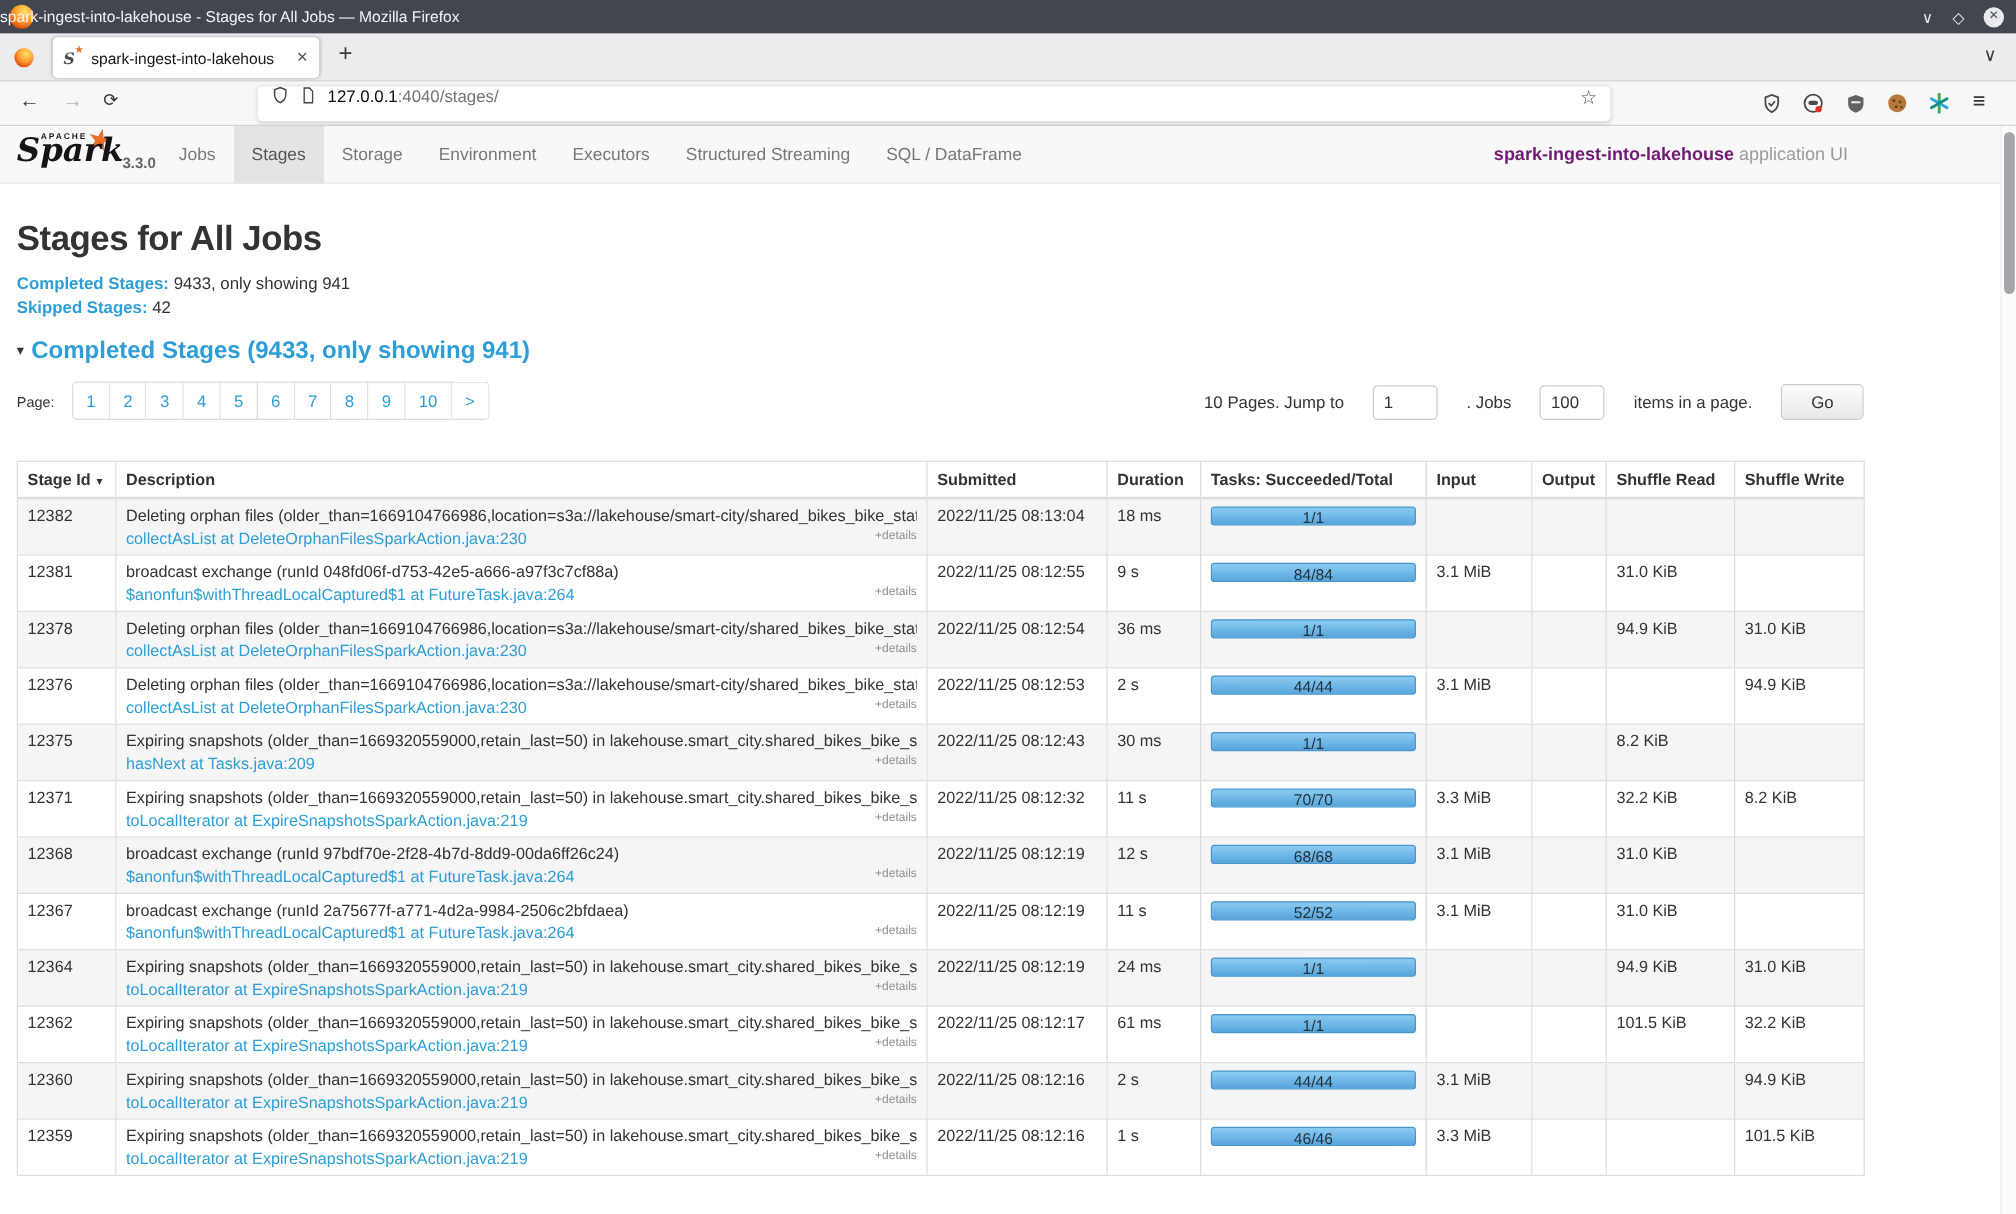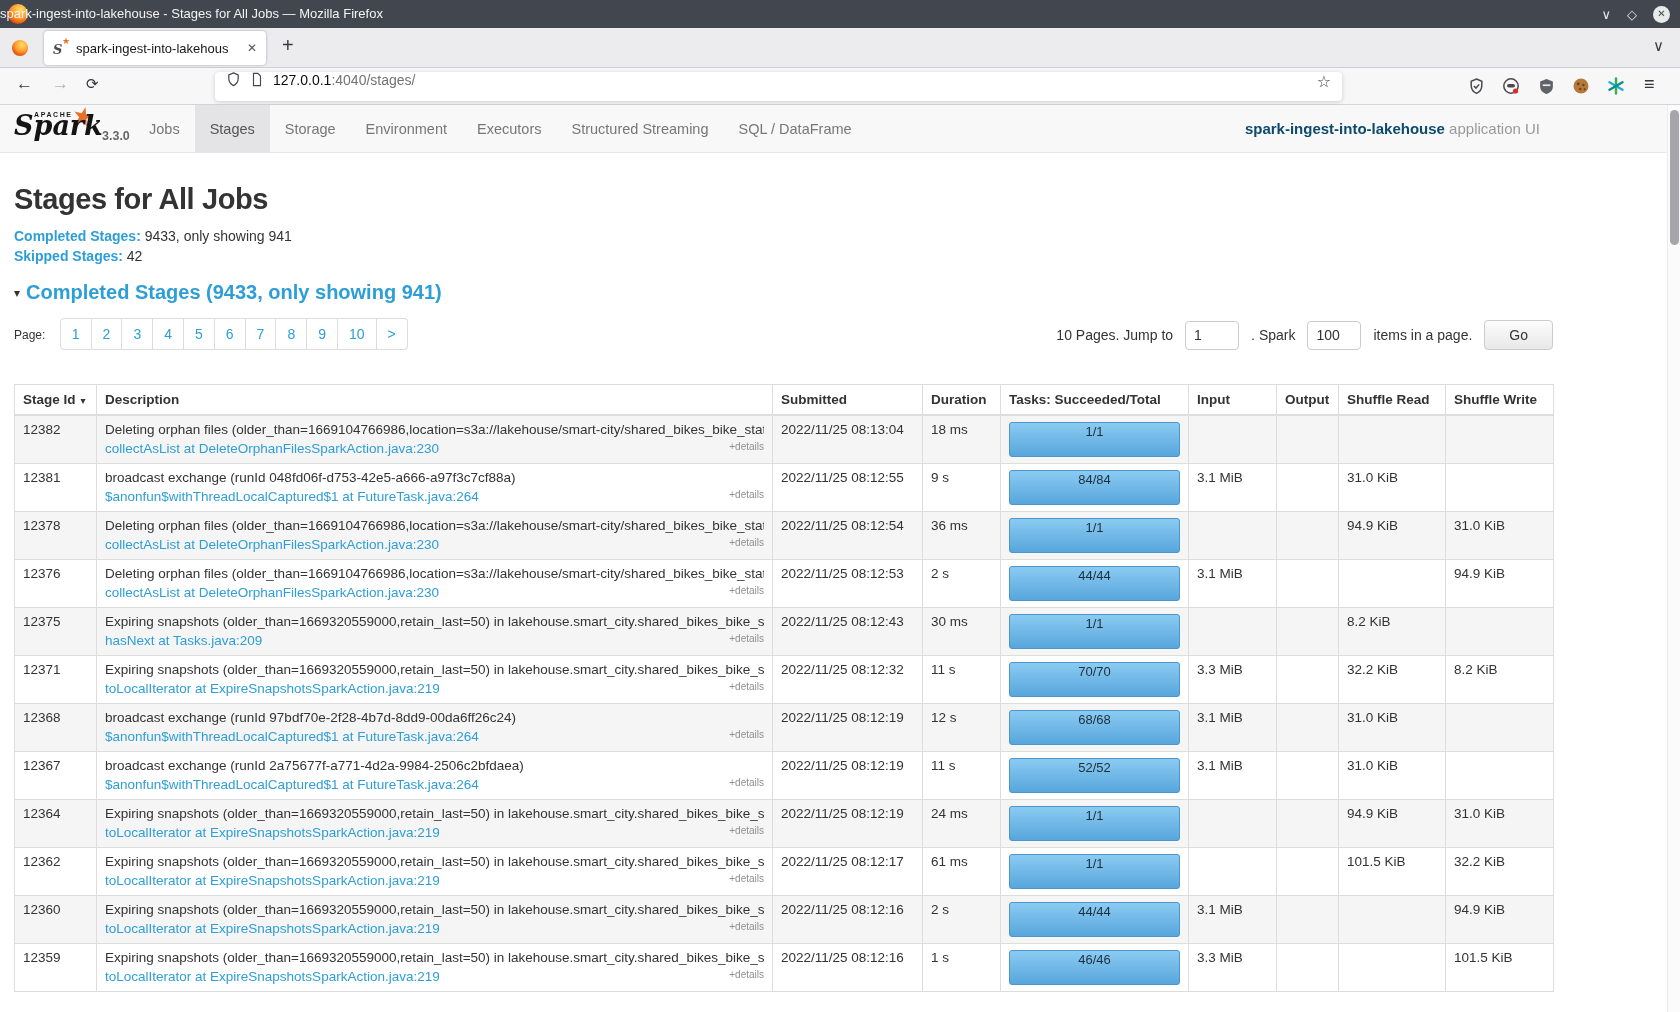--- a/index.html
+++ b/index.html
@@ -48,52 +48,52 @@
   .brand { position:absolute; left:12px; top:1px; width:122px; height:46px; text-decoration:none; }
   .brand-apache { position:absolute; left:22px; top:5px; font-size:7px; letter-spacing:1.6px; color:#1a1a1a; font-weight:bold; }
   .brand-name { position:absolute; left:2px; top:4px; font-family:"DejaVu Serif",serif; font-style:italic; font-weight:bold;
     font-size:27px; color:#141414; }
   .brand-star { position:absolute; left:60px; top:-4px; font-size:25px; color:#e8702a; transform:rotate(14deg); }
   .brand-version { position:absolute; left:90px; top:23px; font-size:12.5px; color:#666; font-weight:bold; }
   #spark-nav { position:absolute; left:134px; top:0; height:48px; display:flex; list-style:none; margin:0; padding:0; }
   .nav-item { line-height:48px; padding:0 15px; font-size:14.5px; color:#777; white-space:nowrap; cursor:pointer; }
   .nav-item.active { background:#e4e4e6; color:#555; }
   .app-id { position:absolute; right:127px; top:0; line-height:48px; font-size:15px; color:#9a9a9a; }
-  .app-id .app-name { color:#0c4a6e; font-weight:bold; }
+  .app-id .app-name { color:#701a75; font-weight:bold; }
   
   .content { position:absolute; top:153px; left:14px; width:1539px; }
   .page-title { margin:30px 0 10px 0; font-size:29px; color:#333; font-weight:bold; letter-spacing:-0.4px; }
   .srow { font-size:14px; color:#333; line-height:20px; }
   .srow a { color:#2e9ed6; font-weight:bold; text-decoration:none; }
   .section-h { margin:15px 0 0 0; font-size:20px; font-weight:bold; color:#2e9ed6; cursor:pointer; }
   .section-h .arr { color:#333; font-size:12px; margin-right:6px; vertical-align:2px; }
   .pagerow { position:relative; height:36px; margin-top:14px; }
   .page-label { display:inline-block; font-size:12px; color:#333; line-height:34px; vertical-align:top; margin-right:10px; }
   ul.pagination { display:inline-flex; list-style:none; margin:0; padding:0; vertical-align:top; }
   .page-item { border:1px solid #ddd; border-left:none; background:#fff; cursor:pointer; }
   .page-item:first-child { border-left:1px solid #ddd; border-radius:4px 0 0 4px; }
   .page-item:last-child { border-radius:0 4px 4px 0; }
   .page-link { display:block; padding:7px 11px; font-size:14px; color:#2e9ed6; text-decoration:none; }
-  .jump { position:absolute; right:0; top:0; height:34px; display:flex; align-items:center; gap:12px; font-size:14px; color:#333; }
+  .jump { position:absolute; right:0; top:0; height:34px; display:flex; align-items:center; gap:24px; font-size:14px; color:#333; }
   .jump input { width:54px; height:29px; border:1px solid #ccc; border-radius:4px; padding:0 8px; font-size:14px;
     color:#333; font-family:inherit; background:#fff; }
   .go-btn { height:30px; padding:0 24px; border:1px solid #ccc; border-radius:4px;
     background:linear-gradient(#fcfcfc,#e8e8e8); font-size:14px; color:#333; font-family:inherit; cursor:pointer; }
   
   table.stages { margin-top:30px; width:1539px; border-collapse:collapse; table-layout:fixed; color:#333; }
   .stages th { border:1px solid #ddd; border-bottom:2px solid #ddd; padding:7px 8px; text-align:left;
     font-size:13.5px; font-weight:bold; background:#fff; white-space:nowrap; overflow:hidden; }
   .stages td { border:1px solid #ddd; padding:6px 8px; vertical-align:top; font-size:13.5px; white-space:nowrap; overflow:hidden; }
   .stages tbody tr:nth-child(odd) { background:#f5f5f5; }
   .sort-arrow { font-size:10px; color:#333; margin-left:5px; }
   .l1 { white-space:nowrap; overflow:hidden; }
   .l2 { margin-top:4px; white-space:nowrap; overflow:hidden; }
   .l2 a { color:#2e9ed6; text-decoration:none; }
   .details { float:right; color:#8f8f8f; font-size:10px; cursor:pointer; }
-  .pbar { height:35px; border:1px solid #4b97cc; border-radius:3px;
+  .pbar { height:16px; border:1px solid #4b97cc; border-radius:3px;
     background:linear-gradient(#8bcbf2,#57a6dc); text-align:center; line-height:17px; font-size:13px; color:#1f2f3a; }
   
   .scrollbar { position:absolute; right:0; top:105px; width:13px; height:907px; background:#fbfbfc; border-left:1px solid #ebebee; }
   .scroll-thumb { position:absolute; left:2px; top:5px; width:9px; height:135px; border-radius:5px; background:#a6a6aa; }
 </style>
 </head>
 <body>
 
 <div class="titlebar">
   <div class="fx-logo"></div>
@@ -248,21 +248,21 @@
         <li class="page-item">
           <a class="page-link">10</a>
         </li>
         <li class="page-item">
           <a class="page-link">&gt;</a>
         </li>
       </ul>
     <div class="jump">
       <span>10 Pages. Jump to</span>
       <input type="text" value="1" style="">
-      <span>. Spark</span>
+      <span>. Jobs</span>
       <input type="text" value="100" style="">
       <span>items in a page.</span>
       <button class="go-btn">Go</button>
     </div>
   </div>
 
   <table class="stages">
     <colgroup>
       <col style="width:82px">
         <col style="width:676px">

